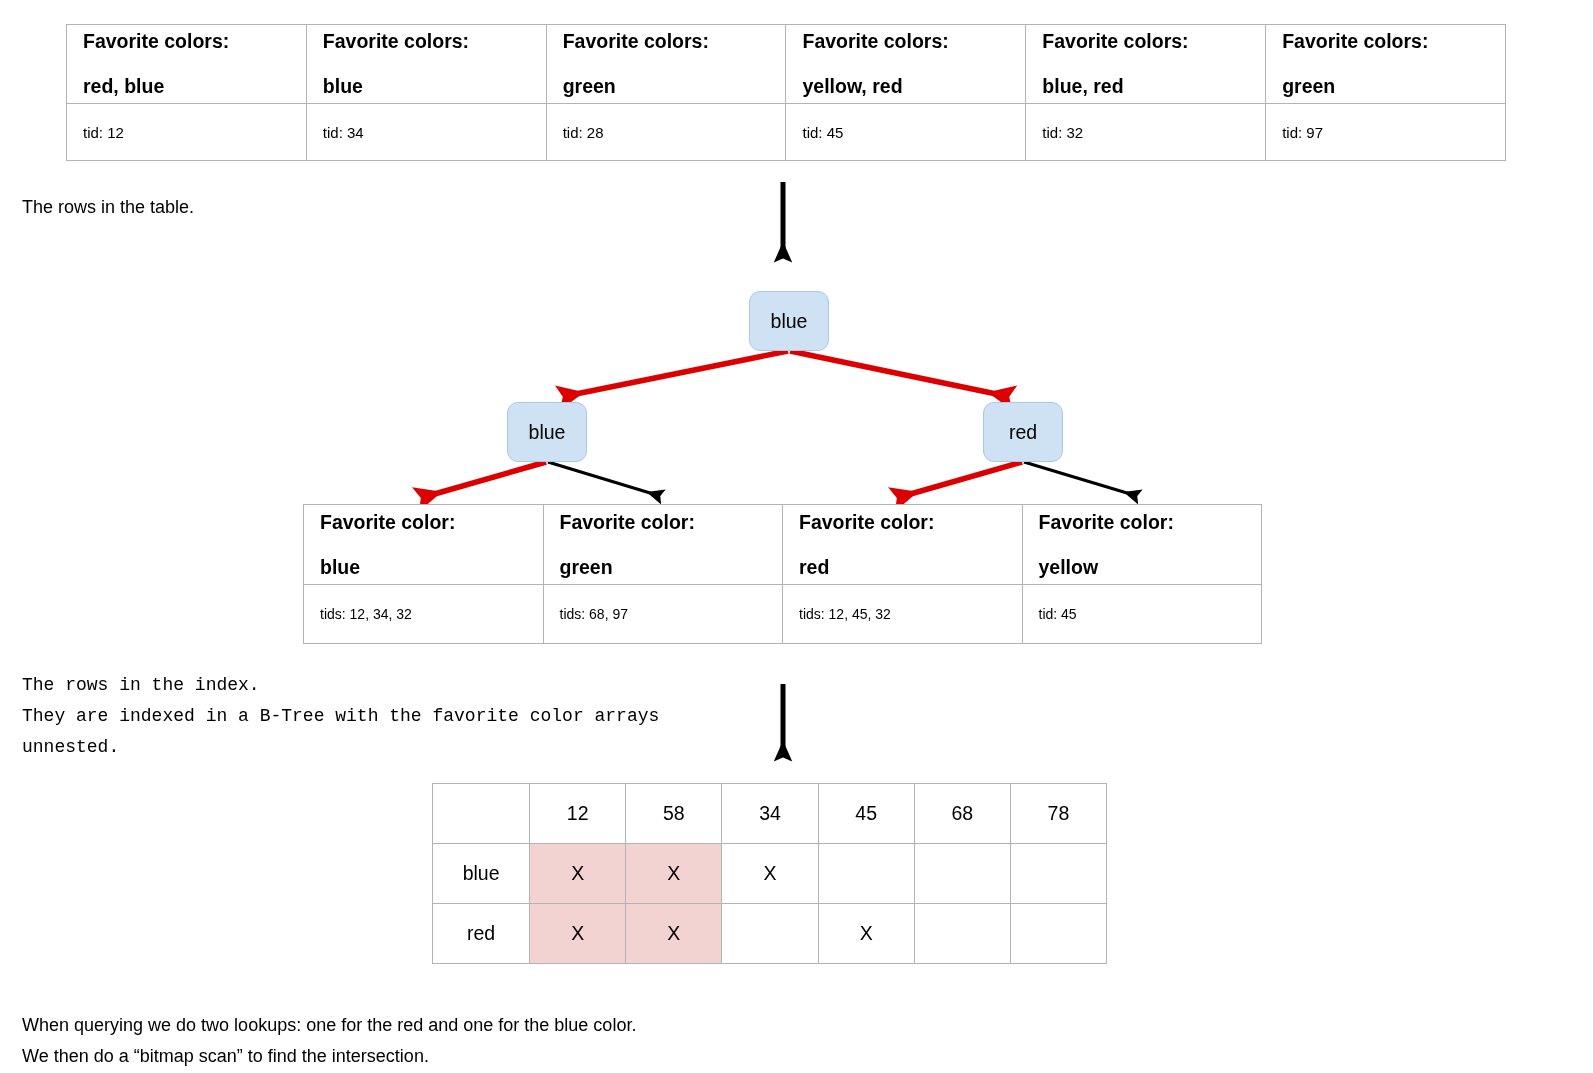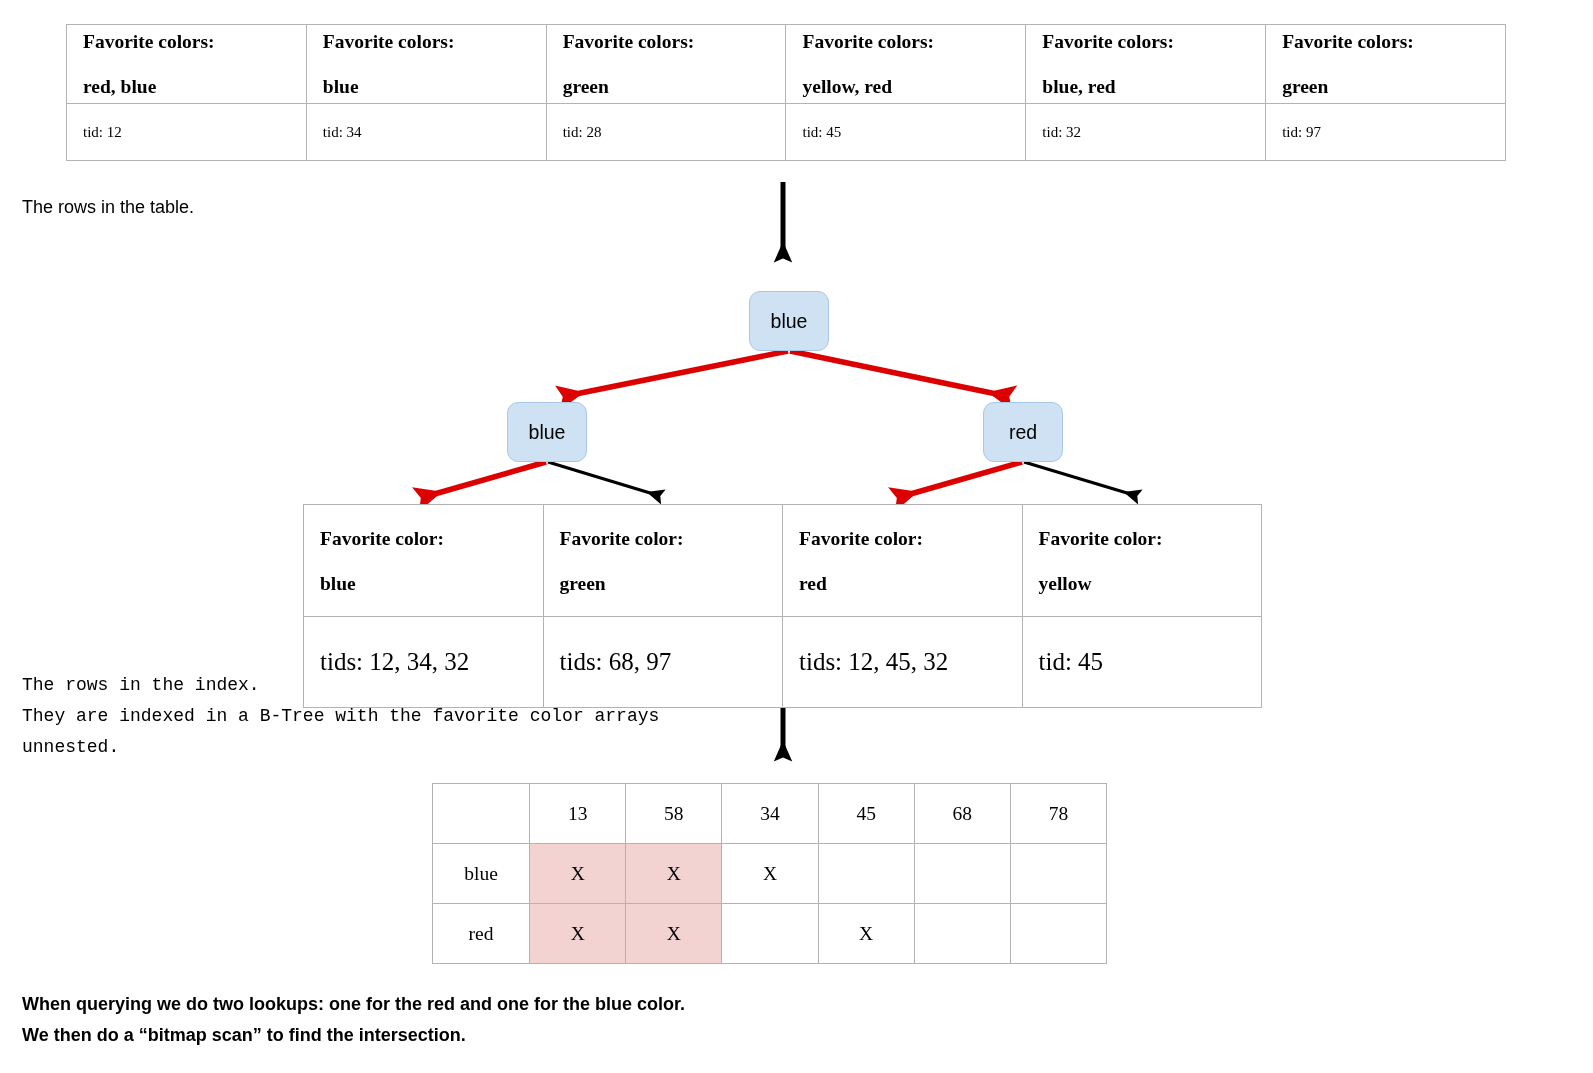--- a/index.html
+++ b/index.html
@@ -15,21 +15,20 @@
     color: #000000;
     overflow: hidden;
   }
 
   
   .grid-table {
     position: absolute;
     border-collapse: collapse;
     table-layout: fixed;
     background: #ec4899;
-    font-family: Liberation Serif, serif;
   }
   .grid-table td {
     border: 1px solid #b3b3b3;
     vertical-align: middle;
     background: #ffffff;
   }
 
   
   #rows-table { left: 66px; top: 24px; width: 1440px; }
   #rows-table td { padding: 0 16px; }
@@ -42,30 +41,30 @@
   }
   #rows-table tr.tid-row td {
     height: 56px;
     font-size: 15px;
   }
   .cell-l1 { display: block; }
   .cell-l2 { display: block; margin-top: 20px; }
 
   
   #index-table { left: 303px; top: 504px; width: 959px; }
-  #index-table td { padding: 16px 16px; }
+  #index-table td { padding: 0 16px; }
   #index-table tr.head-row td {
     height: 79px;
     font-weight: bold;
     font-size: 19.5px;
     line-height: 25px;
   }
   #index-table tr.tid-row td {
     height: 58px;
-    font-size: 25px;
+    font-size: 14px;
   }
 
   
   #bitmap-table { left: 432px; top: 783px; width: 675px; }
   #bitmap-table td {
     height: 57px;
     text-align: center;
     font-size: 19.5px;
   }
   #bitmap-table td.rowlabel { text-align: center; }
@@ -92,21 +91,21 @@
   
   .caption {
     position: absolute;
     font-size: 18px;
     line-height: 31px;
     white-space: pre-line;
     color: #000;
   }
   #cap-table { left: 22px; top: 192px; }
   #cap-index { left: 22px; top: 670px; font-family: Liberation Mono, monospace; }
-  #cap-query { left: 22px; top: 989px; font-weight: bold; }
+  #cap-query { left: 22px; top: 1010px; }
 
   
   #connectors {
     position: absolute;
     left: 0; top: 0;
     width: 1593px;
     height: 1073px;
     pointer-events: none;
   }
 </style>
@@ -233,21 +232,21 @@
     <col style="width:96px">
       <col style="width:96px">
       <col style="width:96px">
     <col style="width:96px">
       <col style="width:96px">
       <col style="width:96px">
   </colgroup>
   <tbody>
       <tr>
     <td class="corner"></td>
-    <td>13</td>
+    <td>12</td>
     <td>58</td>
     <td>34</td>
     <td>45</td>
     <td>68</td>
     <td>78</td>
   </tr>
   <tr>
     <td class="rowlabel">blue</td>
     <td class="hl">X</td>
     <td class="hl">X</td>

